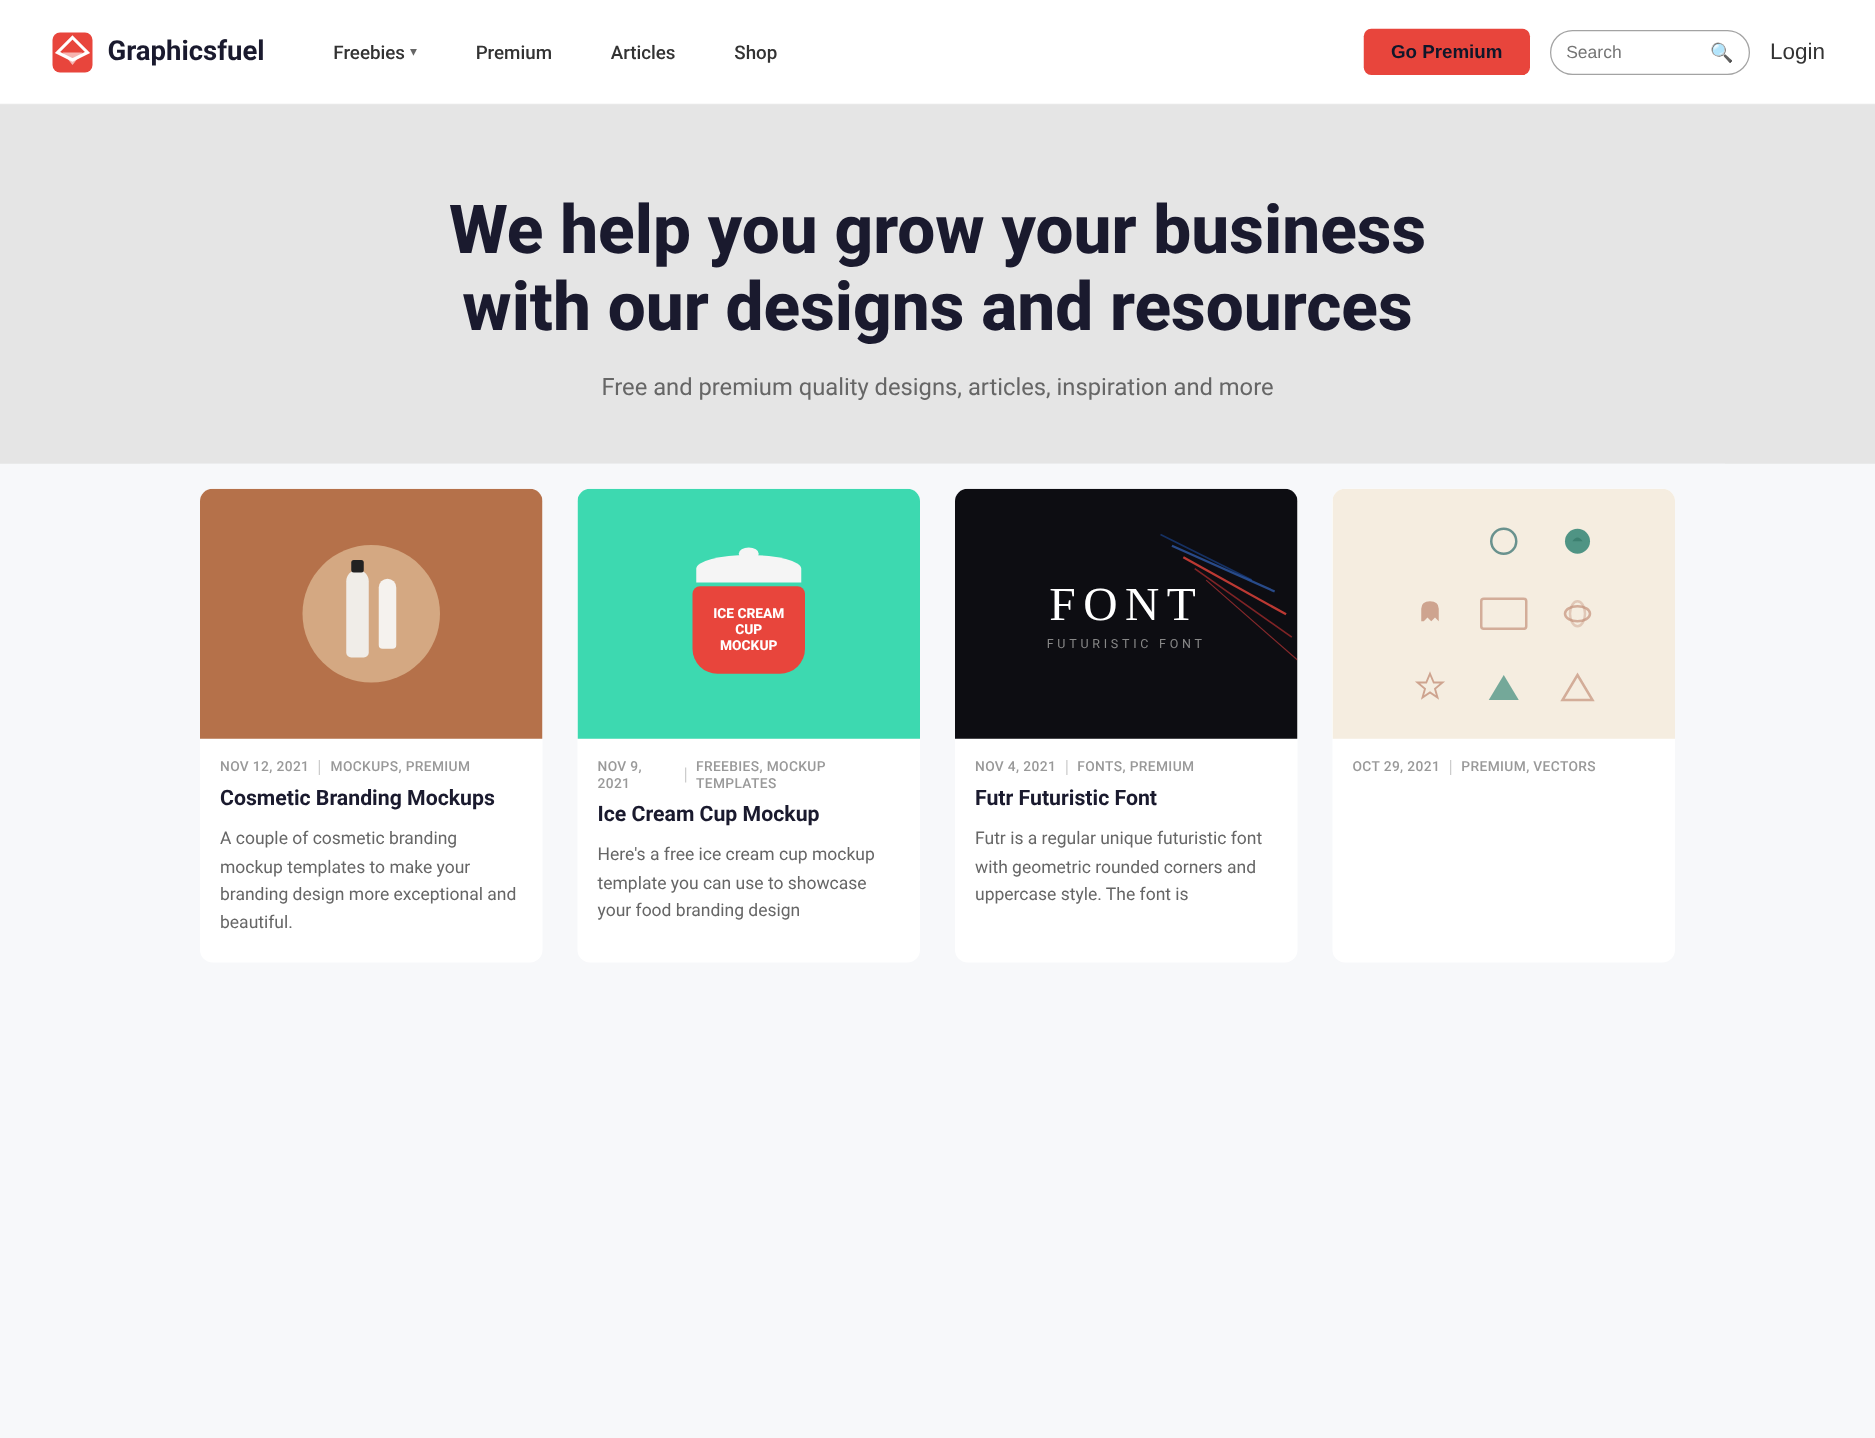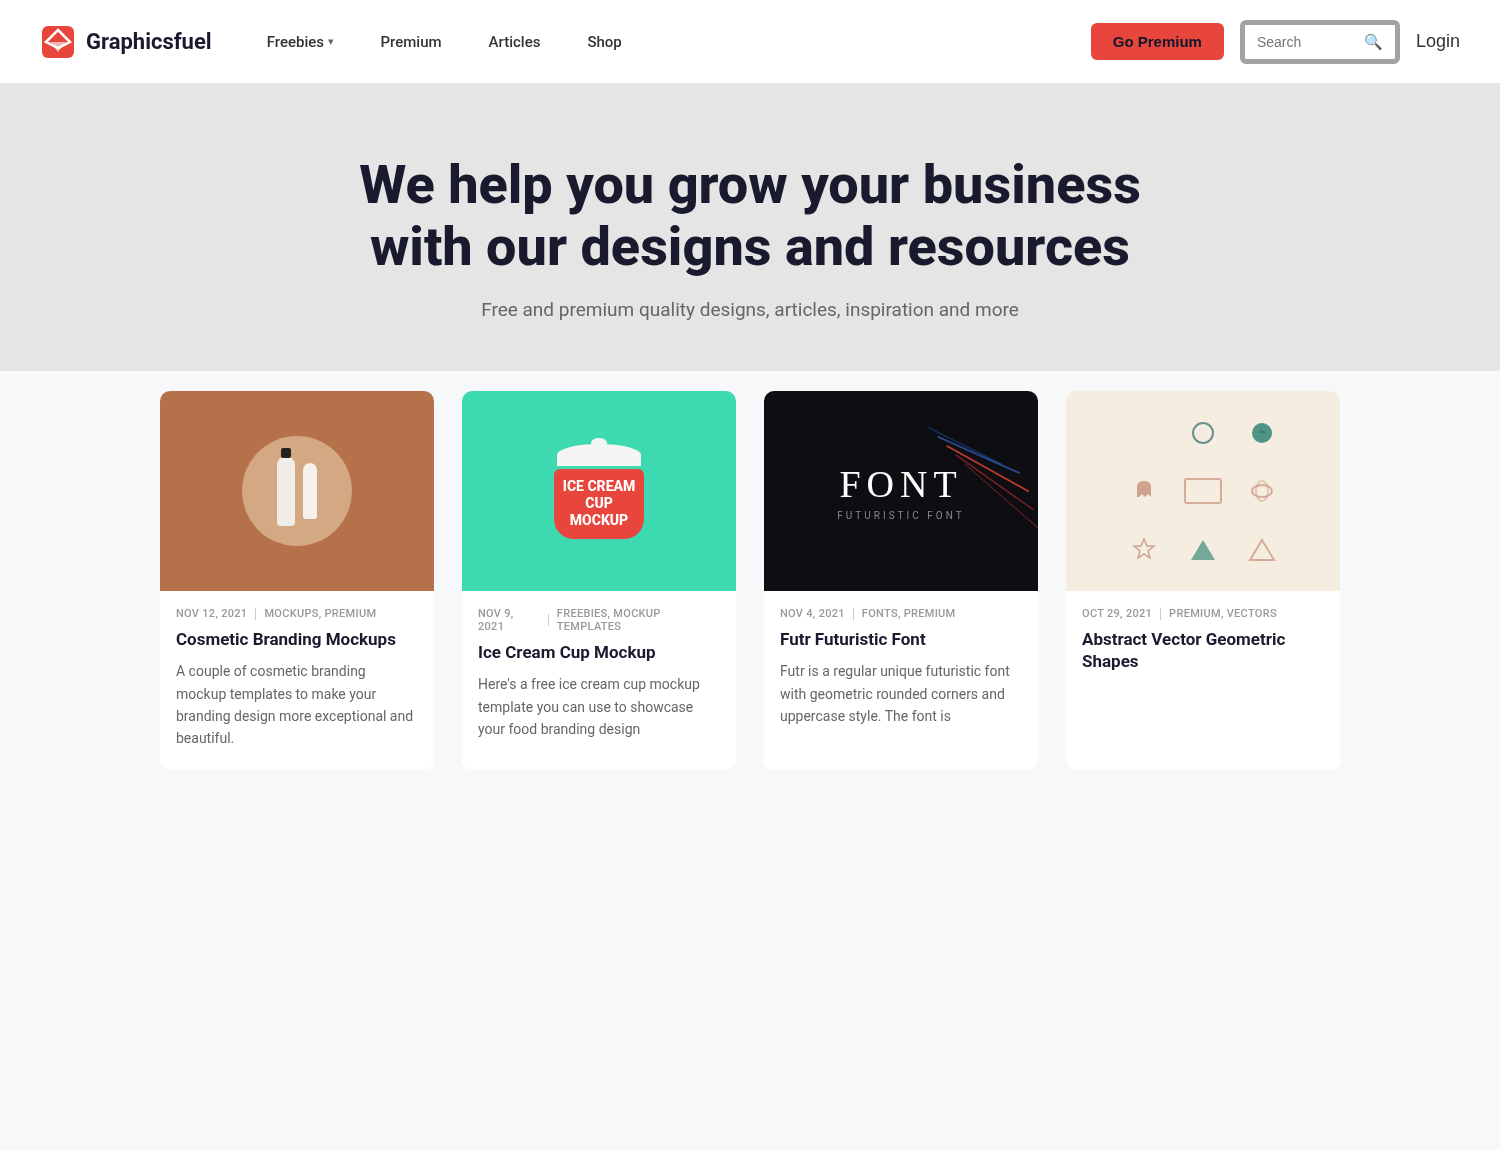--- a/index.html
+++ b/index.html
@@ -58,23 +58,23 @@
       color: #0f172a;
       border: none;
       border-radius: 6px;
       padding: 10px 22px;
       font-size: 15px;
       font-weight: 600;
       cursor: pointer;
     }
     .search-box {
       display: flex;
-      align-items: center;
-      border: 5px solid #a3a3a3;
-      border-radius: 6px;
+      align-items: flex-start;
+      border: 1px solid #a3a3a3;
+      border-radius: 18px;
       padding: 8px 12px;
       gap: 8px;
       background: #fff;
       width: 160px;
     }
     .search-input {
       border: none;
       outline: none;
       font-size: 14px;
       color: #999;
@@ -236,21 +236,21 @@
       background: #e8453c;
       border-radius: 6px 6px 20px 20px;
       position: absolute;
       bottom: 0;
       display: flex;
       align-items: center;
       justify-content: center;
     }
     .cup-text {
       color: #fff;
-      font-size: 14px;
+      font-size: 11px;
       font-weight: 800;
       text-align: center;
       line-height: 1.2;
       text-transform: uppercase;
     }
     .cup-lid {
       width: 84px;
       height: 22px;
       background: #f5f5f5;
       border-radius: 50% 50% 0 0;
@@ -500,20 +500,17 @@
             </svg>
           </div>
         </div>
       </div>
       <div class="card-body">
         <div class="card-meta">
           <span class="meta-date">OCT 29, 2021</span>
           <span class="meta-divider"></span>
           <span class="meta-tag">PREMIUM, VECTORS</span>
         </div>
-        <h3 class="card-title">
-          <a href="#">Abstract Vector Geometric Shapes</a>
-        </h3>
       </div>
     </div>
 
   </div>
 </section>
 
 </body></html>

